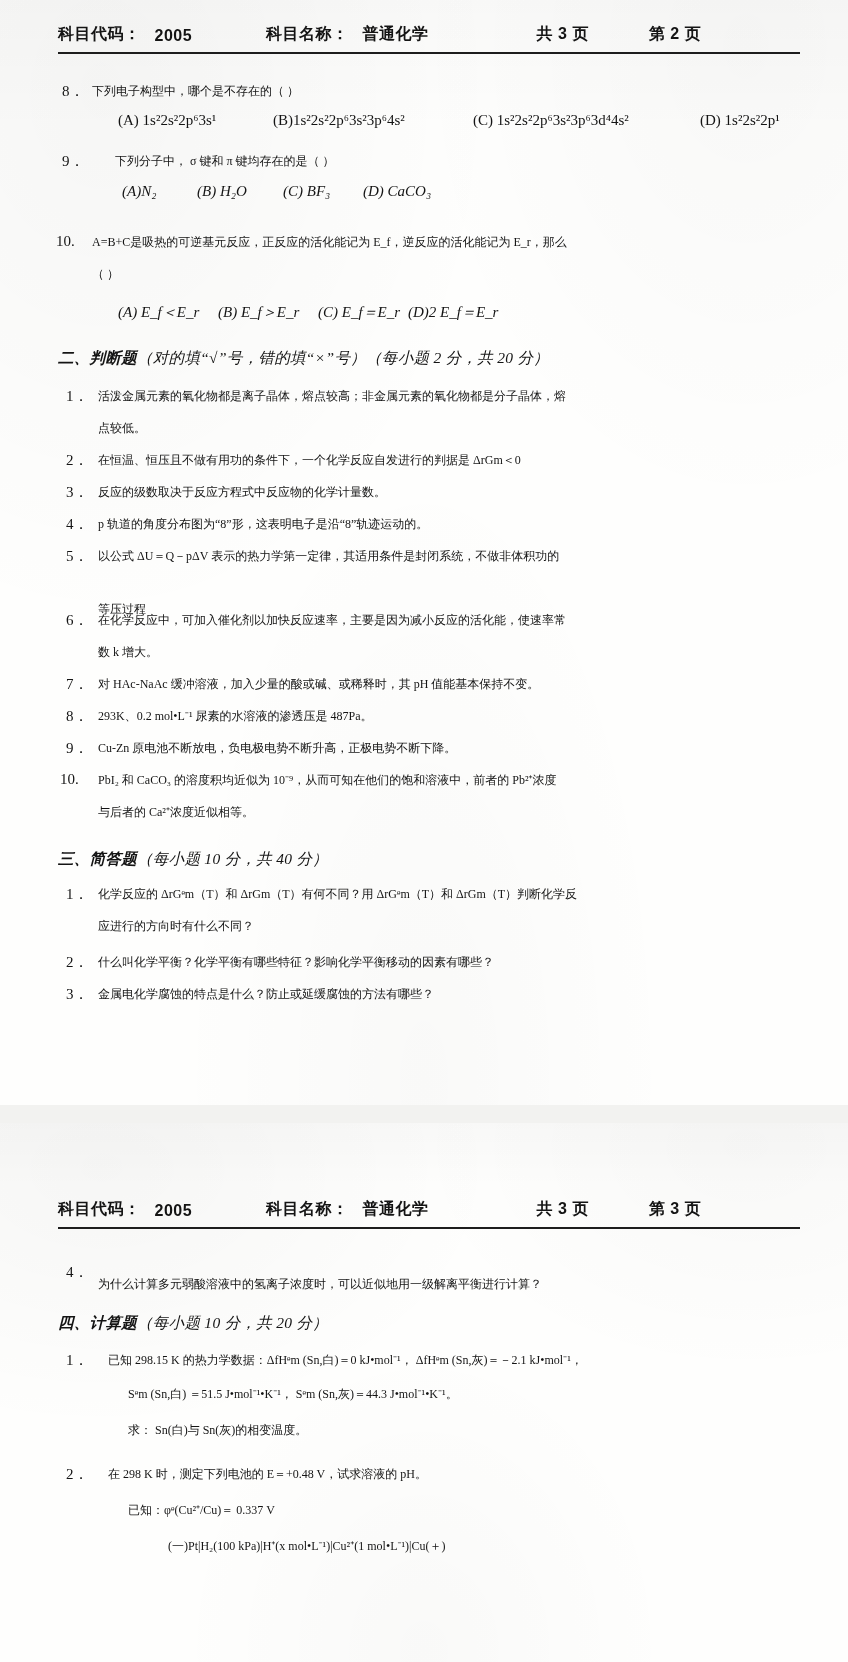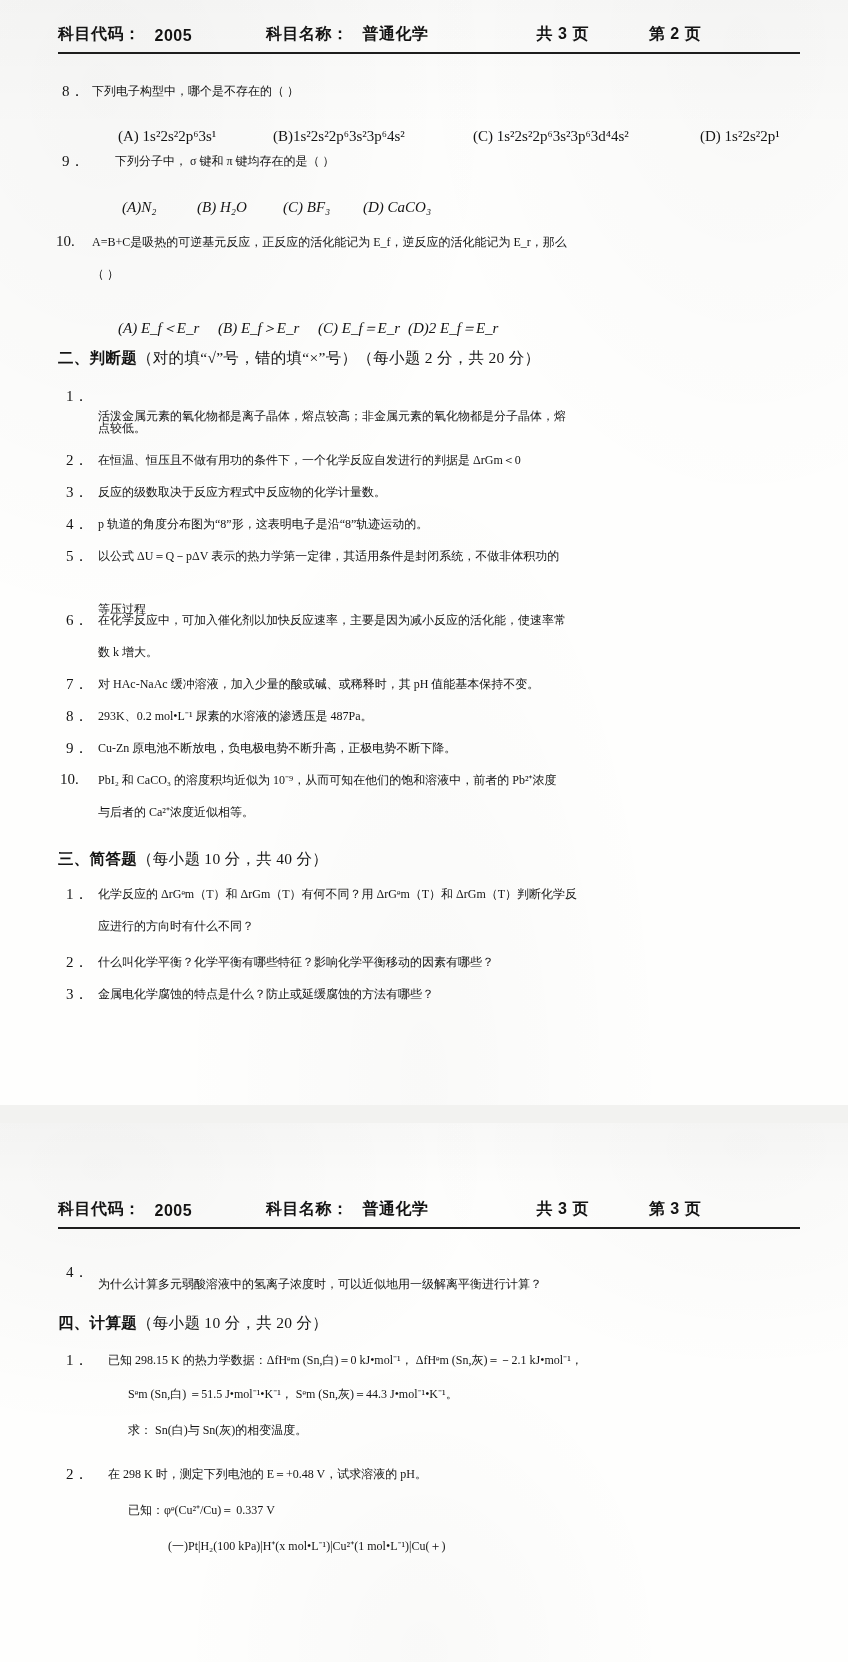--- a/index.html
+++ b/index.html
@@ -77,28 +77,28 @@
     position: absolute;
     font-size: 15px;
     font-family: "Liberation Serif", serif;
   }
   .sec-title {
     position: absolute;
     font-size: 15.5px;
     font-weight: bold;
     font-family: "Liberation Sans", sans-serif;
     letter-spacing: 0.3px;
+    font-style: italic;
   }
   .sec-title .thin { font-weight: normal; font-family: "Liberation Serif", serif; }
 
   .opt-row {
     position: absolute;
     font-size: 15px;
     white-space: nowrap;
-    margin-top: 16px;
   }
   .it { font-style: italic; font-family: "Liberation Serif", serif; }
 
   .txt-wide { width: 715px; }
 
   
   .noise {
     position: absolute;
     inset: 0;
     pointer-events: none;
@@ -148,21 +148,21 @@
     <div class="opt-row it" style="left:118px; top:303px;">(A) E_f＜E_r</div>
     <div class="opt-row it" style="left:218px; top:303px;">(B) E_f＞E_r</div>
     <div class="opt-row it" style="left:318px; top:303px;">(C) E_f＝E_r</div>
     <div class="opt-row it" style="left:408px; top:303px;">(D)2 E_f＝E_r</div>
 
     <div class="sec-title" style="left:58px; top:348px;">
       <span>二、判断题</span><span class="thin">（对的填“√”号，错的填“×”号）（每小题 2 分，共 20 分）</span>
     </div>
 
     <div class="qnum" style="left:66px; top:387px;">1．</div>
-    <div class="blk txt-wide" style="left:98px; top:387px;margin-top:20px;">活泼金属元素的氧化物都是离子晶体，熔点较高；非金属元素的氧化物都是分子晶体，熔</div>
+    <div class="blk txt-wide" style="left:98px; top:387px;">活泼金属元素的氧化物都是离子晶体，熔点较高；非金属元素的氧化物都是分子晶体，熔</div>
     <div class="blk" style="left:98px; top:419px;">点较低。</div>
 
     <div class="qnum" style="left:66px; top:451px;">2．</div>
     <div class="blk txt-wide" style="left:98px; top:451px;">在恒温、恒压且不做有用功的条件下，一个化学反应自发进行的判据是 ΔrGm＜0</div>
 
     <div class="qnum" style="left:66px; top:483px;">3．</div>
     <div class="blk txt-wide" style="left:98px; top:483px;">反应的级数取决于反应方程式中反应物的化学计量数。</div>
 
     <div class="qnum" style="left:66px; top:515px;">4．</div>
     <div class="blk txt-wide" style="left:98px; top:515px;">p 轨道的角度分布图为“8”形，这表明电子是沿“8”轨迹运动的。</div>

